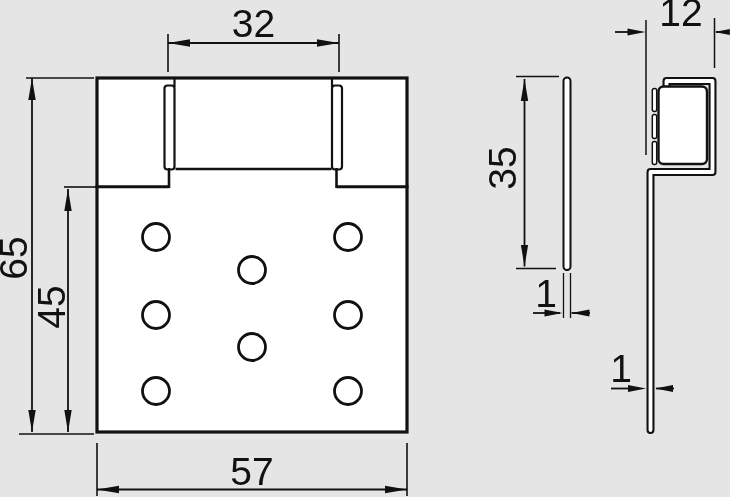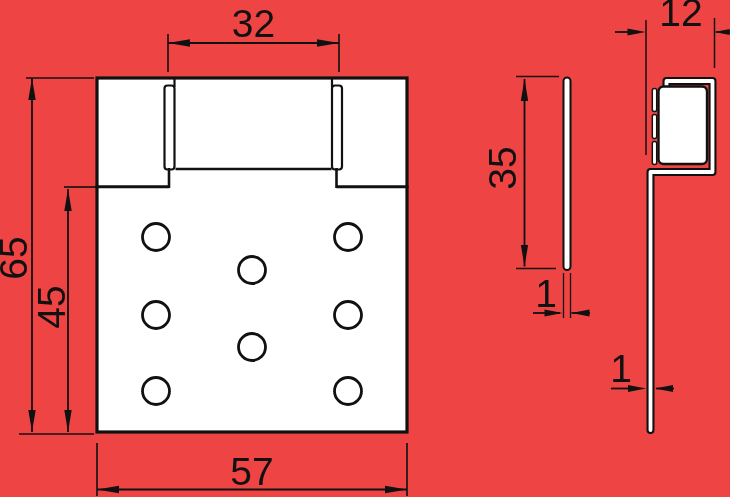--- a/index.html
+++ b/index.html
@@ -1,16 +1,16 @@
 <!DOCTYPE html>
 <html><head>
 <meta charset="utf-8">
 <style>
   html,body{margin:0;padding:0;background:#fff;}
-  .stage{width:730px;height:497px;position:relative;background:#ef4444;overflow:hidden;}
+  .stage{width:730px;height:497px;position:relative;background:#e5e5e5;overflow:hidden;}
   svg{display:block;}
   text{font-family:"Liberation Sans","DejaVu Sans",sans-serif;font-size:39px;fill:#111;}
 </style>
 </head>
 <body>
 
 <div class="stage">
 <svg width="730" height="497" viewBox="0 0 730 497">
   <defs>
     <marker id="arr" markerUnits="userSpaceOnUse" markerWidth="22" markerHeight="9" viewBox="0 0 22 9" refX="22" refY="4.5" orient="auto-start-reverse">

